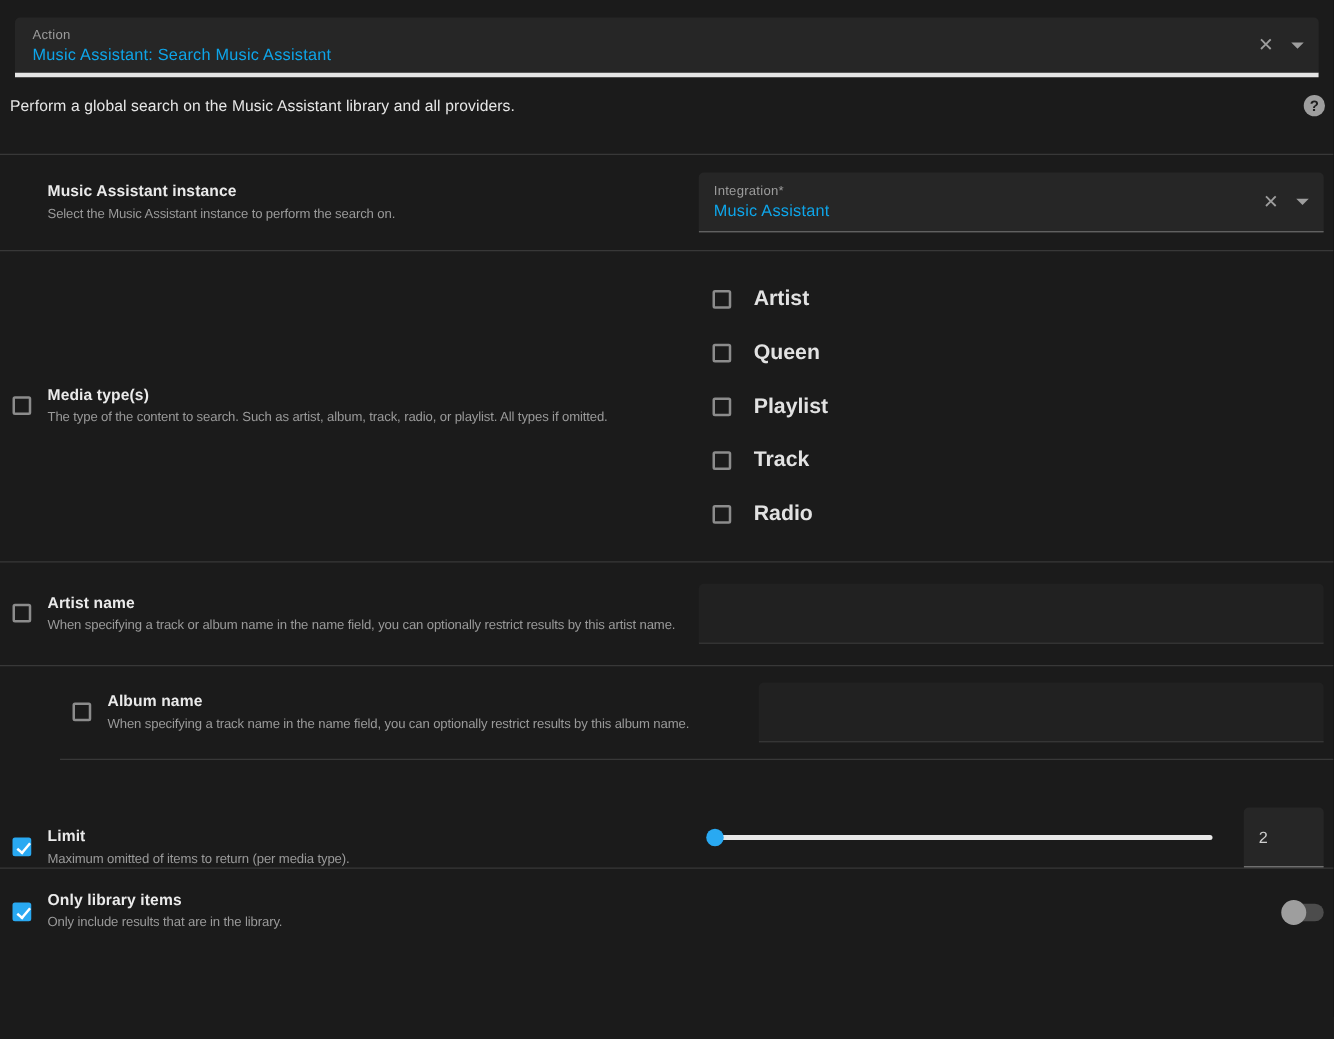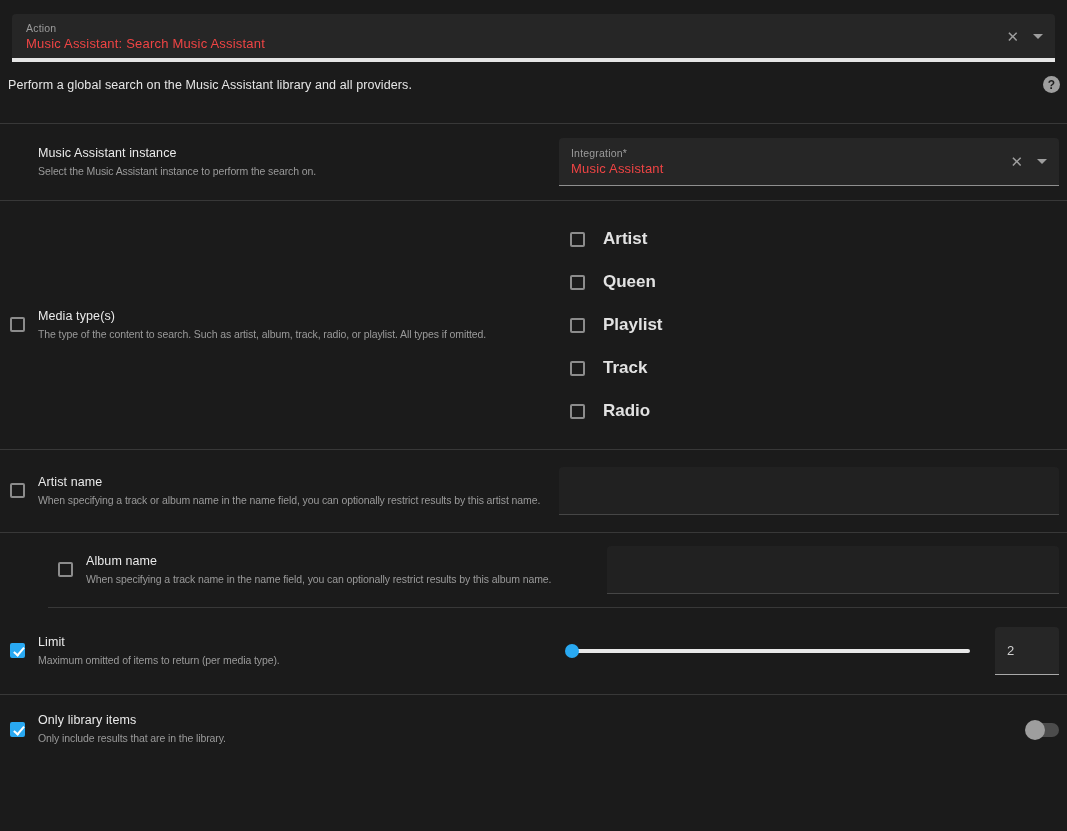--- a/index.html
+++ b/index.html
@@ -8,39 +8,39 @@
   body { font-family:"Liberation Sans","DejaVu Sans",sans-serif; }
   .app { width:1067px; height:831px; background:#1b1b1b; overflow:hidden; position:relative; }
 
   
   .top { height:110px; border-bottom:1px solid rgba(255,255,255,.13); }
   .action-field { margin:14px 12px 0 12px; height:48px; background:#262626;
     border-radius:4px 4px 0 0; border-bottom:4px solid #e5e5e5;
     display:flex; align-items:center; padding:0 12px 0 14px; cursor:pointer; }
   .af-texts { display:flex; flex-direction:column; gap:2px; flex:1; min-width:0; }
   .mini-label { font-size:10.5px; color:#9b9b9b; letter-spacing:.2px; }
-  .field-value { font-size:13px; font-weight:500; color:#ef4444; letter-spacing:.2px; }
+  .field-value { font-size:13px; font-weight:500; color:#0ea5e9; letter-spacing:.2px; }
   .x-icon { color:#9e9e9e; font-size:15px; padding:2px 6px; cursor:pointer; line-height:1; }
   .caret { width:0; height:0; border-left:5px solid transparent; border-right:5px solid transparent;
     border-top:5px solid #9e9e9e; margin-left:8px; cursor:pointer; }
   .intro { height:45px; display:flex; align-items:center; padding:0 7px 0 8px; }
   .intro-text { font-size:12.5px; font-weight:500; color:#e6e6e6; letter-spacing:.1px; }
   .help { margin-left:auto; width:17px; height:17px; border-radius:50%; background:#9e9e9e;
     color:#1d1d1d; font-size:12px; font-weight:bold; display:flex; align-items:center;
     justify-content:center; cursor:pointer; }
 
   
   .row { display:flex; align-items:center; border-bottom:1px solid rgba(255,255,255,.13);
     padding-left:10px; }
   .row:last-child { border-bottom:none; }
   .row-left { flex:0 0 537px; display:flex; align-items:center; }
   .row-right { flex:1; display:flex; align-items:center; padding-right:8px; min-width:0; }
   .lead { width:28px; flex:none; display:flex; align-items:center; }
   .texts { display:flex; flex-direction:column; gap:4px; padding-right:2px; }
-  .title { font-size:12.5px; font-weight:400; color:#eaeaea; letter-spacing:.1px; }
+  .title { font-size:12.5px; font-weight:700; color:#eaeaea; letter-spacing:.1px; }
   .desc { font-size:10.5px; color:#9a9a9a; letter-spacing:-0.1px; line-height:1.35; }
 
   
   .cb { width:15px; height:15px; border:2px solid #8c8c8c; border-radius:2px;
     background:transparent; cursor:pointer; position:relative; flex:none; }
   .cb.checked { background:var(--accent); border-color:var(--accent); }
   .cb.checked::after { content:''; position:absolute; left:4px; top:0px; width:4px; height:9px;
     border:solid #fff; border-width:0 2px 2px 0; transform:rotate(40deg); }
 
   
@@ -74,21 +74,21 @@
     border-radius:7px; background:#4c4c4c; }
   .toggle-knob { position:absolute; left:0; top:0; width:20px; height:20px;
     border-radius:50%; background:#9e9e9e; }
 
   
   .r-instance { height:77px; }
   .r-search   { height:81px; }
   .r-media    { height:249px; }
   .r-artist   { height:83px; }
   .r-album    { height:75px;margin-left:48px; }
-  .r-limit    { height:87px; }
+  .r-limit    { height:87px;align-items:flex-end; }
   .r-library  { height:69px; }
 </style>
 </head>
 <body>
 
 <div class="app">
 
   <div class="top">
     <div class="action-field">
       <div class="af-texts">

